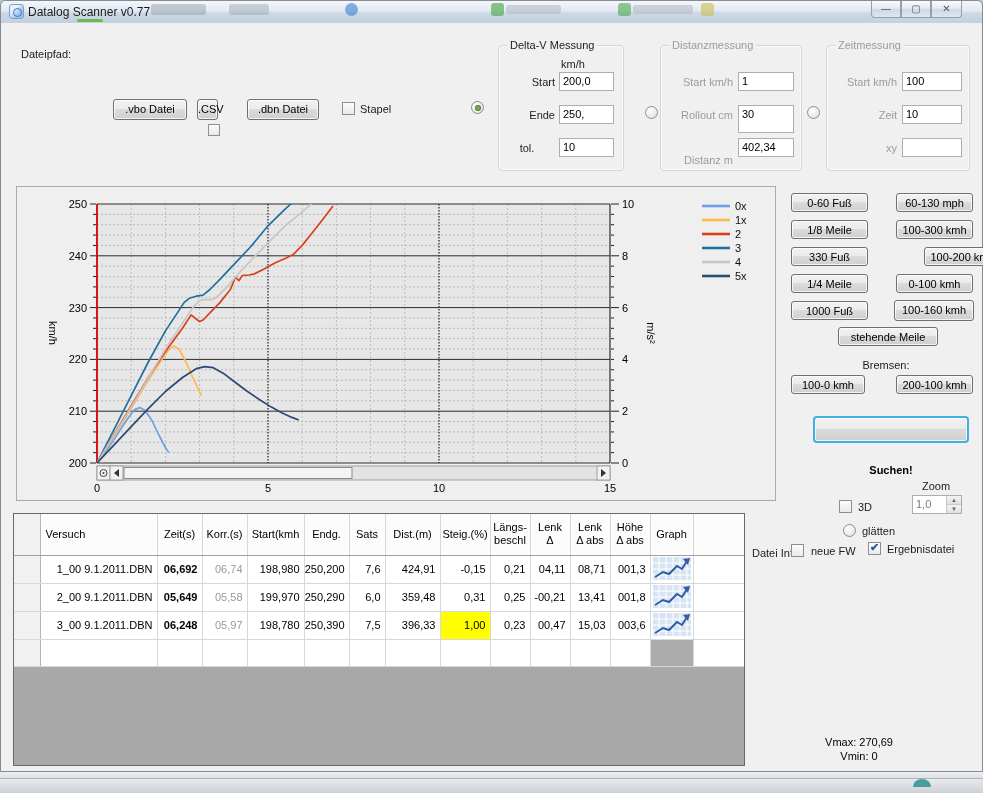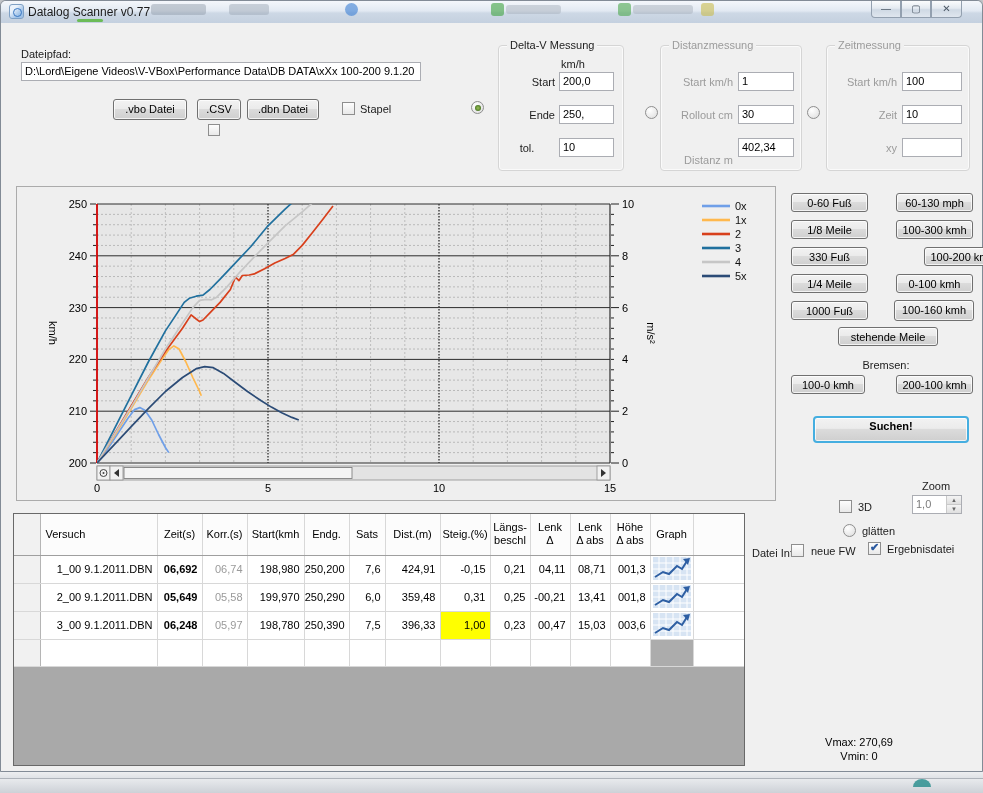--- a/index.html
+++ b/index.html
@@ -122,23 +122,22 @@
       <div class="win-controls">
         <div class="win-ctl">—</div>
         <div class="win-ctl">▢</div>
         <div class="win-ctl">✕</div>
       </div>
     </div>
 
     <div class="client"></div>
 
     <div class="abs lbl" style="left:20px;top:47px;">Dateipfad:</div>
-    <div class="tb" style="left:20px;top:61px;width:400px;height:19px;">D:\Lord\Eigene Videos\V-VBox\Performance Data\DB DATA\xXx 100-200 9.1.20</div>
     <div class="win-btn" style="left:112px;top:98px;width:74px;height:21px;"><span>.vbo Datei</span></div>
-    <div class="win-btn" style="left:196px;top:98px;width:44px;height:21px;"><span>.CSV</span></div>
+    <div class="win-btn" style="left:196px;top:98px;width:21px;height:21px;"><span>.CSV</span></div>
     <div class="win-btn" style="left:246px;top:98px;width:72px;height:21px;"><span>.dbn Datei</span></div>
     <div class="checkbox" style="left:341px;top:101px;"></div>
     <div class="abs lbl" style="left:359px;top:102px;">Stapel</div>
     <div class="checkbox small" style="left:207px;top:123px;"></div>
     <div class="radio sel" style="left:470px;top:100px;"></div>
 
     <div class="groupbox" style="left:497px;top:44px;width:126px;height:126px;">
       <div class="gb-title lbl">Delta-V Messung</div>
       <div class="abs lbl" style="left:62px;top:12px;">km/h</div>
       <div class="abs lbl" style="left:0;top:30px;width:56px;text-align:right;">Start</div>
@@ -148,21 +147,21 @@
       <div class="abs lbl" style="left:0;top:96px;width:56px;text-align:center;">tol.</div>
       <div class="tb" style="left:60px;top:92px;width:55px;height:19px;">10</div>
     </div>
     <div class="radio" style="left:644px;top:105px;"></div>
 
     <div class="groupbox" style="left:659px;top:44px;width:142px;height:126px;">
       <div class="gb-title lbl dis">Distanzmessung</div>
       <div class="abs lbl dis" style="left:0;top:30px;width:72px;text-align:right;">Start km/h</div>
       <div class="tb" style="left:77px;top:26px;width:56px;height:19px;">1</div>
       <div class="abs lbl dis" style="left:0;top:63px;width:72px;text-align:right;">Rollout cm</div>
-      <div class="tb" style="left:77px;top:59px;width:56px;height:19px;">30</div>
+      <div class="tb" style="left:77px;top:59px;width:56px;height:28px;">30</div>
       <div class="abs lbl dis" style="left:0;top:96px;width:72px;text-align:right;margin-top:12px;">Distanz m</div>
       <div class="tb" style="left:77px;top:92px;width:56px;height:19px;">402,34</div>
     </div>
     <div class="radio" style="left:806px;top:105px;"></div>
 
     <div class="groupbox" style="left:825px;top:44px;width:144px;height:126px;">
       <div class="gb-title lbl dis">Zeitmessung</div>
       <div class="abs lbl dis" style="left:0;top:30px;width:70px;text-align:right;">Start km/h</div>
       <div class="tb" style="left:75px;top:26px;width:60px;height:19px;">100</div>
       <div class="abs lbl dis" style="left:0;top:63px;width:70px;text-align:right;">Zeit</div>
@@ -328,21 +327,21 @@
     <div class="win-btn" style="left:790px;top:300px;width:77px;height:19px;"><span>1000 Fuß</span></div>
     <div class="win-btn" style="left:895px;top:192px;width:77px;height:19px;"><span>60-130 mph</span></div>
     <div class="win-btn" style="left:895px;top:219px;width:77px;height:19px;"><span>100-300 kmh</span></div>
     <div class="win-btn" style="left:895px;top:246px;width:77px;height:19px;margin-left:28px;"><span>100-200 kmh</span></div>
     <div class="win-btn" style="left:895px;top:273px;width:77px;height:19px;"><span>0-100 kmh</span></div>
     <div class="win-btn" style="left:893px;top:299px;width:80px;height:21px;"><span>100-160 kmh</span></div>
     <div class="win-btn" style="left:837px;top:326px;width:100px;height:19px;"><span>stehende Meile</span></div>
     <div class="abs lbl" style="left:800px;top:358px;width:170px;text-align:center;">Bremsen:</div>
     <div class="win-btn" style="left:790px;top:374px;width:74px;height:19px;"><span>100-0 kmh</span></div>
     <div class="win-btn" style="left:895px;top:374px;width:77px;height:19px;"><span>200-100 kmh</span></div>
-    <div class="win-btn" style="left:812px;top:415px;width:156px;height:27px;border:2px solid #45AEE0;border-radius:4px;font-weight:bold;"><span style="padding-top:2px;">Suchen!</span></div>
+    <div class="win-btn" style="left:812px;top:415px;width:156px;height:27px;border:2px solid #45AEE0;border-radius:4px;font-weight:bold;"><span style="padding-top:2px;margin-top:44px;">Suchen!</span></div>
 
     <div class="abs lbl" style="left:921px;top:479px;">Zoom</div>
     <div class="spinner" style="left:911px;top:494px;width:50px;height:19px;text-decoration:underline;">
       <div class="val">1,0</div>
       <div class="spin-btns">
           <div>▲</div>
           <div>▼</div>
         </div>
     </div>
     <div class="checkbox" style="left:838px;top:499px;"></div>

